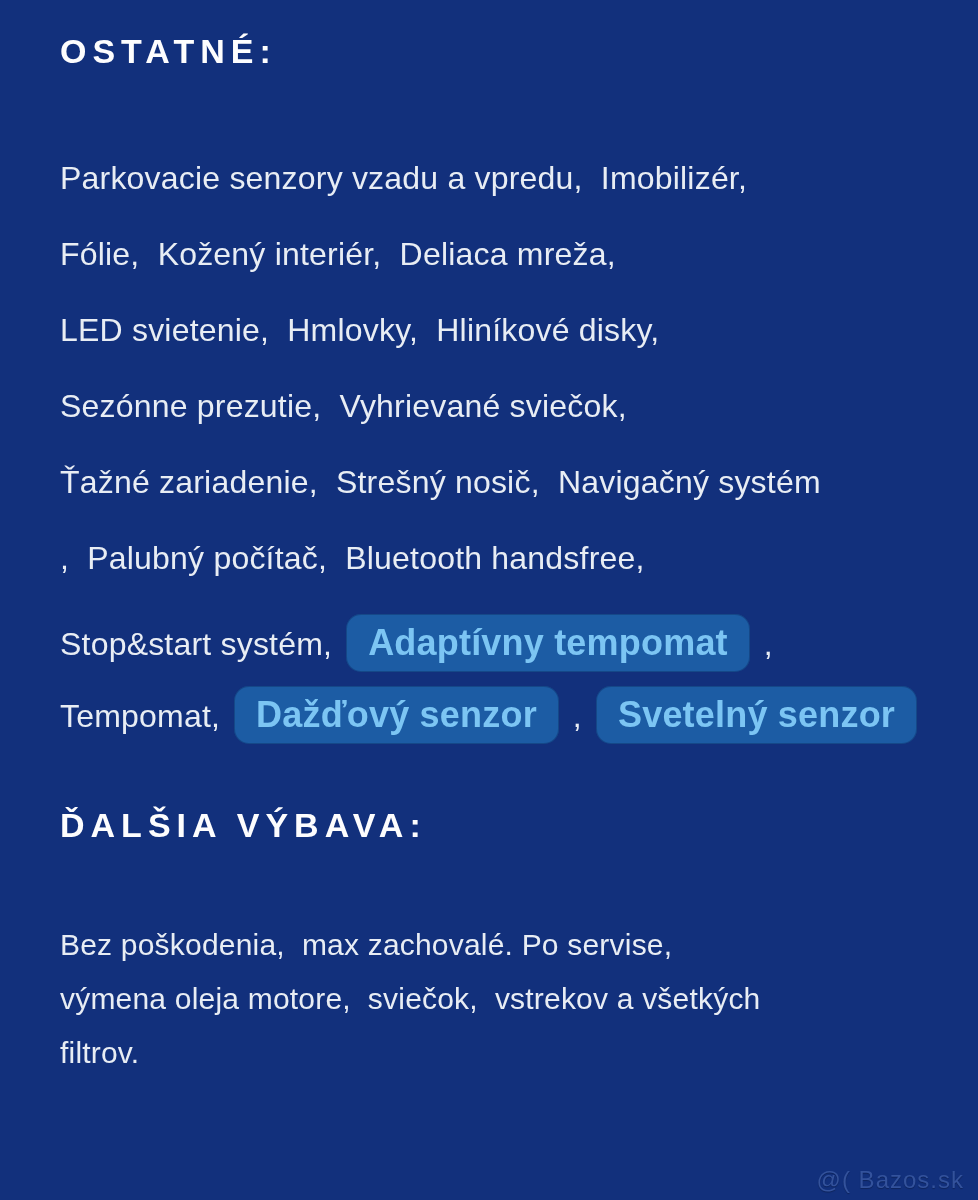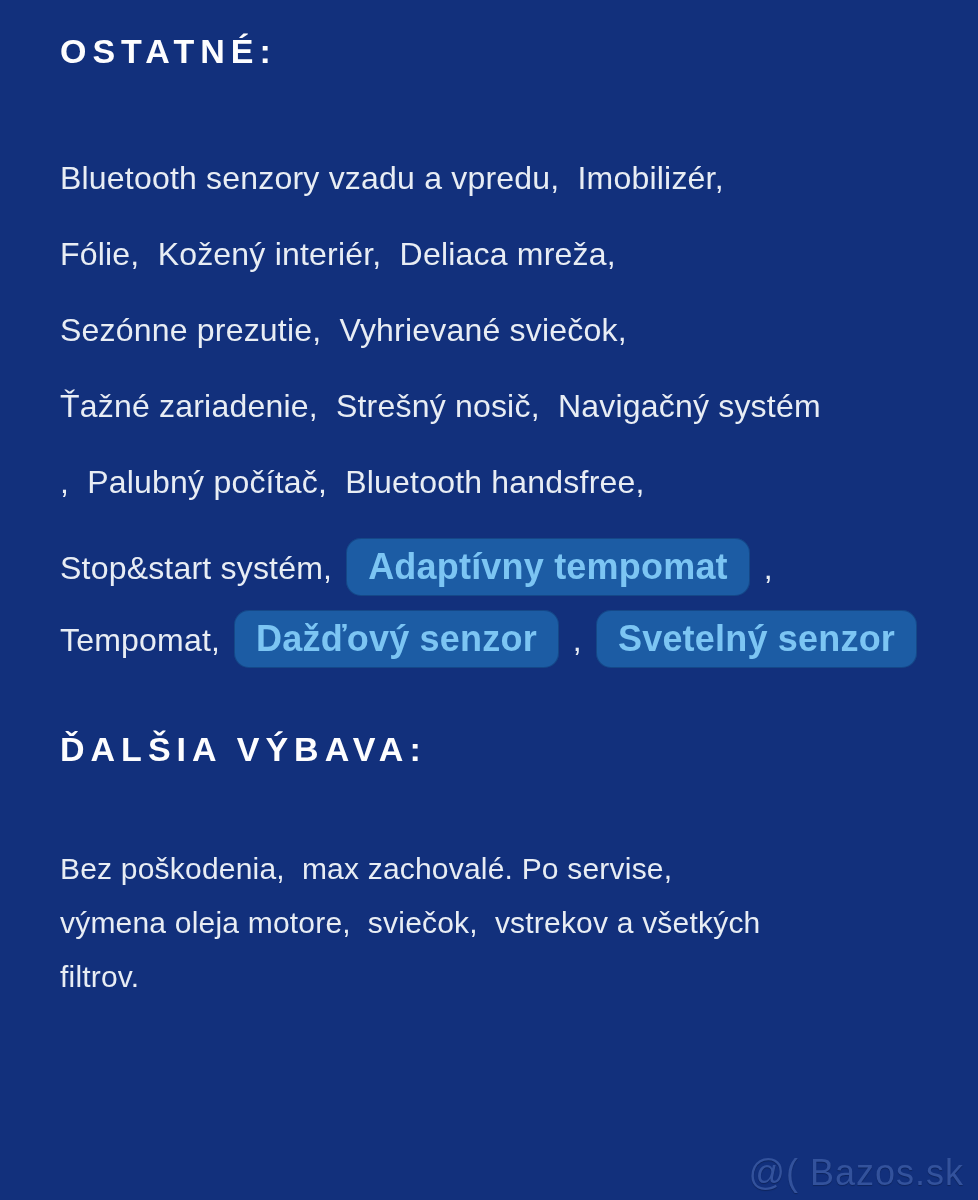--- a/index.html
+++ b/index.html
@@ -50,36 +50,37 @@
   .paragraph {
     font-size: 30px;
     line-height: 54px;
     white-space: pre-wrap;
     letter-spacing: 0.2px;
   }
   .watermark {
     position: absolute;
     right: 14px;
     bottom: 6px;
-    font-size: 36px;
+    font-size: 24px;
     color: var(--watermark-text, #33529C);
     letter-spacing: 1px;
     text-shadow: 0 1px 1px rgba(0,0,0,0.25);
   }
 </style>
 </head>
 <body>
 
 <div class="page">
 
   <h2 class="section-title">OSTATNÉ:</h2>
 
   <div class="features">
-    <div class="feature-line"><span>Bluetooth senzory vzadu a vpredu,  Imobilizér,</span></div>
+    <div class="feature-line"><span>Parkovacie senzory vzadu a vpredu,  Imobilizér,</span></div>
     <div class="feature-line"><span>Fólie,  Kožený interiér,  Deliaca mreža,</span></div>
+    <div class="feature-line"><span>LED svietenie,  Hmlovky,  Hliníkové disky,</span></div>
     <div class="feature-line"><span>Sezónne prezutie,  Vyhrievané sviečok,</span></div>
     <div class="feature-line"><span>Ťažné zariadenie,  Strešný nosič,  Navigačný systém</span></div>
     <div class="feature-line"><span>,  Palubný počítač,  Bluetooth handsfree,</span></div>
 
     <div class="feature-line badge-line"><span>Stop&amp;start systém,</span><span class="badge">Adaptívny tempomat</span><span>,</span></div>
 
     <div class="feature-line badge-line"><span>Tempomat,</span><span class="badge">Dažďový senzor</span><span>,</span><span class="badge">Svetelný senzor</span></div>
   </div>
 
   <h2 class="section-title second">ĎALŠIA VÝBAVA:</h2>

